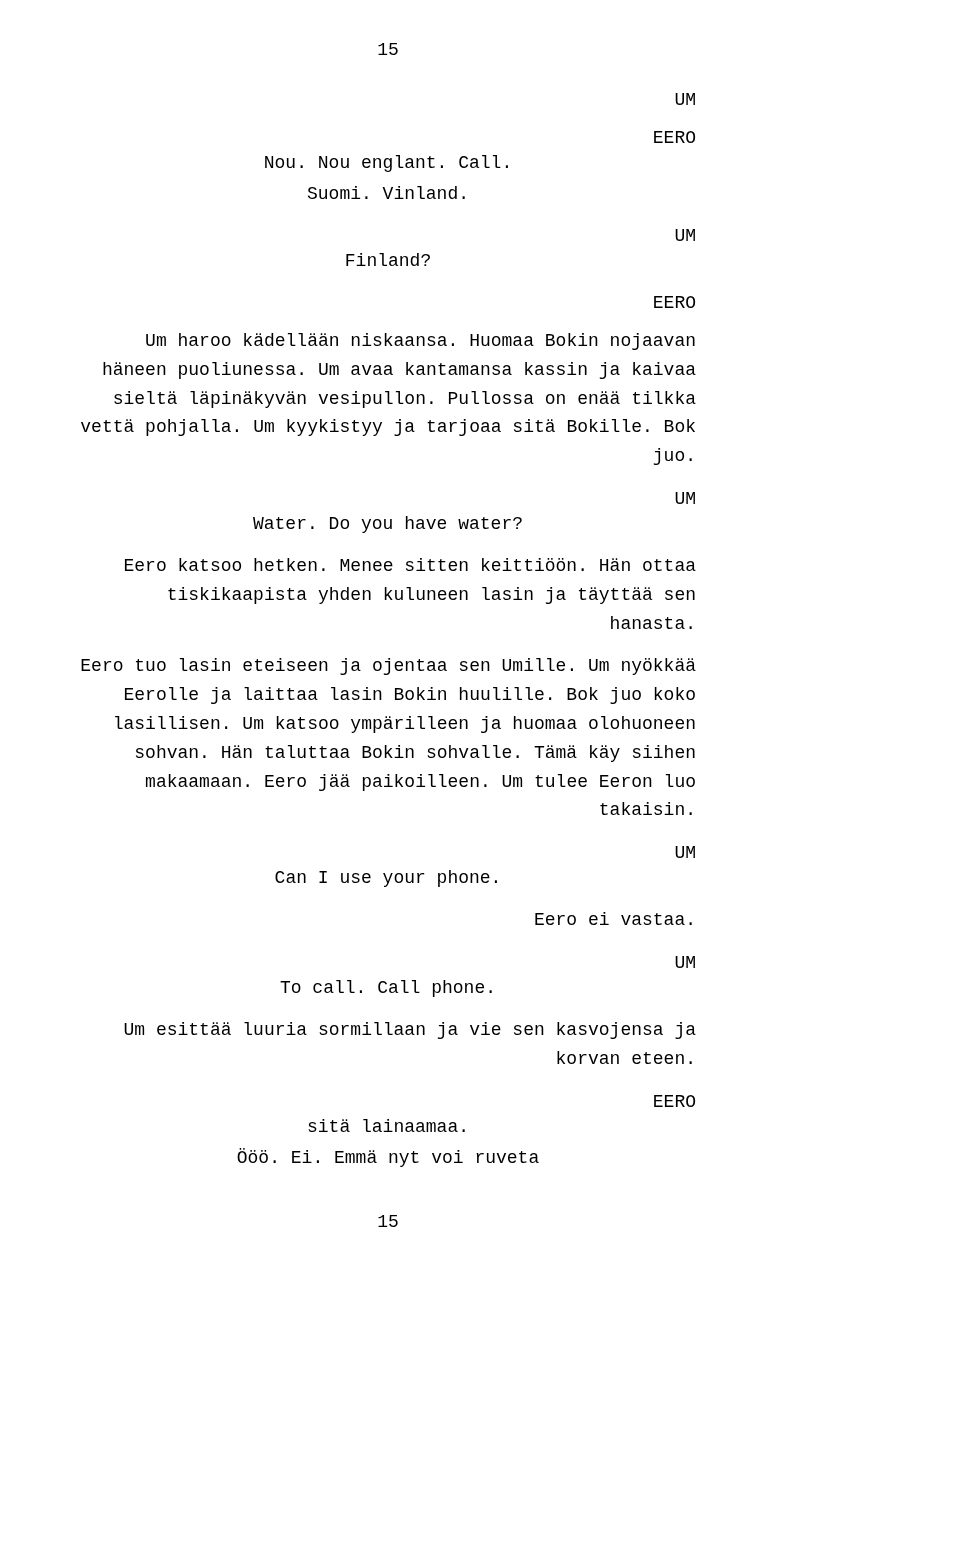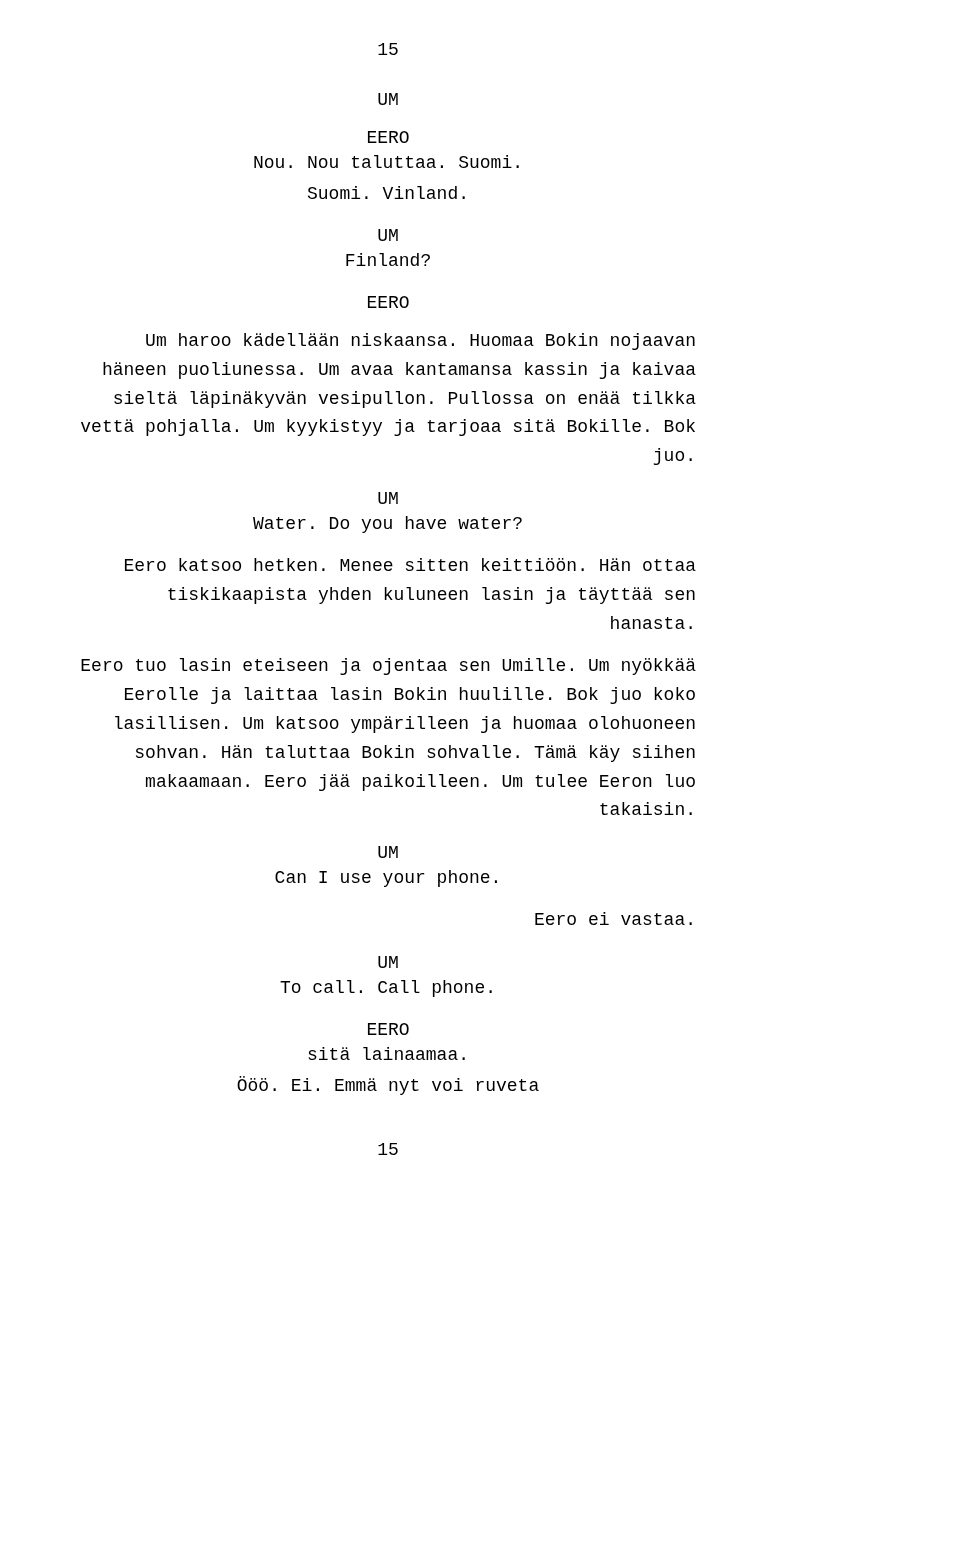--- a/index.html
+++ b/index.html
@@ -32,21 +32,21 @@
       font-size: 18px;
     }
 
     .page-number-bottom {
       text-align: center;
       margin-top: 40px;
       font-size: 18px;
     }
 
     .speaker {
-      text-align: center;
+      text-align: right;
       font-size: 18px;
       margin-top: 18px;
       margin-bottom: 2px;
     }
 
     .dialogue {
       text-align: center;
       font-size: 18px;
       margin-bottom: 4px;
       line-height: 1.5;
@@ -63,21 +63,21 @@
 </head>
 <body>
 
 <div class="page-container">
 
   <div class="page-number-top">15</div>
 
   <div class="speaker">UM</div>
 
   <div class="speaker">EERO</div>
-  <div class="dialogue">Nou. Nou taluttaa. Suomi.</div>
+  <div class="dialogue">Nou. Nou englant. Call.</div>
   <div class="dialogue">Suomi. Vinland.</div>
 
   <div class="speaker">UM</div>
   <div class="dialogue">Finland?</div>
 
   <div class="speaker">EERO</div>
 
   <div class="action">Um haroo kädellään niskaansa. Huomaa Bokin nojaavan häneen puoliunessa. Um avaa kantamansa kassin ja kaivaa sieltä läpinäkyvän vesipullon. Pullossa on enää tilkka vettä pohjalla. Um kyykistyy ja tarjoaa sitä Bokille. Bok juo.</div>
 
   <div class="speaker">UM</div>
@@ -88,20 +88,21 @@
   <div class="action">Eero tuo lasin eteiseen ja ojentaa sen Umille. Um nyökkää Eerolle ja laittaa lasin Bokin huulille. Bok juo koko lasillisen. Um katsoo ympärilleen ja huomaa olohuoneen sohvan. Hän taluttaa Bokin sohvalle. Tämä käy siihen makaamaan. Eero jää paikoilleen. Um tulee Eeron luo takaisin.</div>
 
   <div class="speaker">UM</div>
   <div class="dialogue">Can I use your phone.</div>
 
   <div class="action">Eero ei vastaa.</div>
 
   <div class="speaker">UM</div>
   <div class="dialogue">To call. Call phone.</div>
 
+  <div class="action">Um esittää luuria sormillaan ja vie sen kasvojensa ja korvan eteen.</div>
 
   <div class="speaker">EERO</div>
   <div class="dialogue">sitä lainaamaa.</div>
   <div class="dialogue">Ööö. Ei. Emmä nyt voi ruveta</div>
 
   <div class="page-number-bottom">15</div>
 
 </div>
 
 </body></html>

